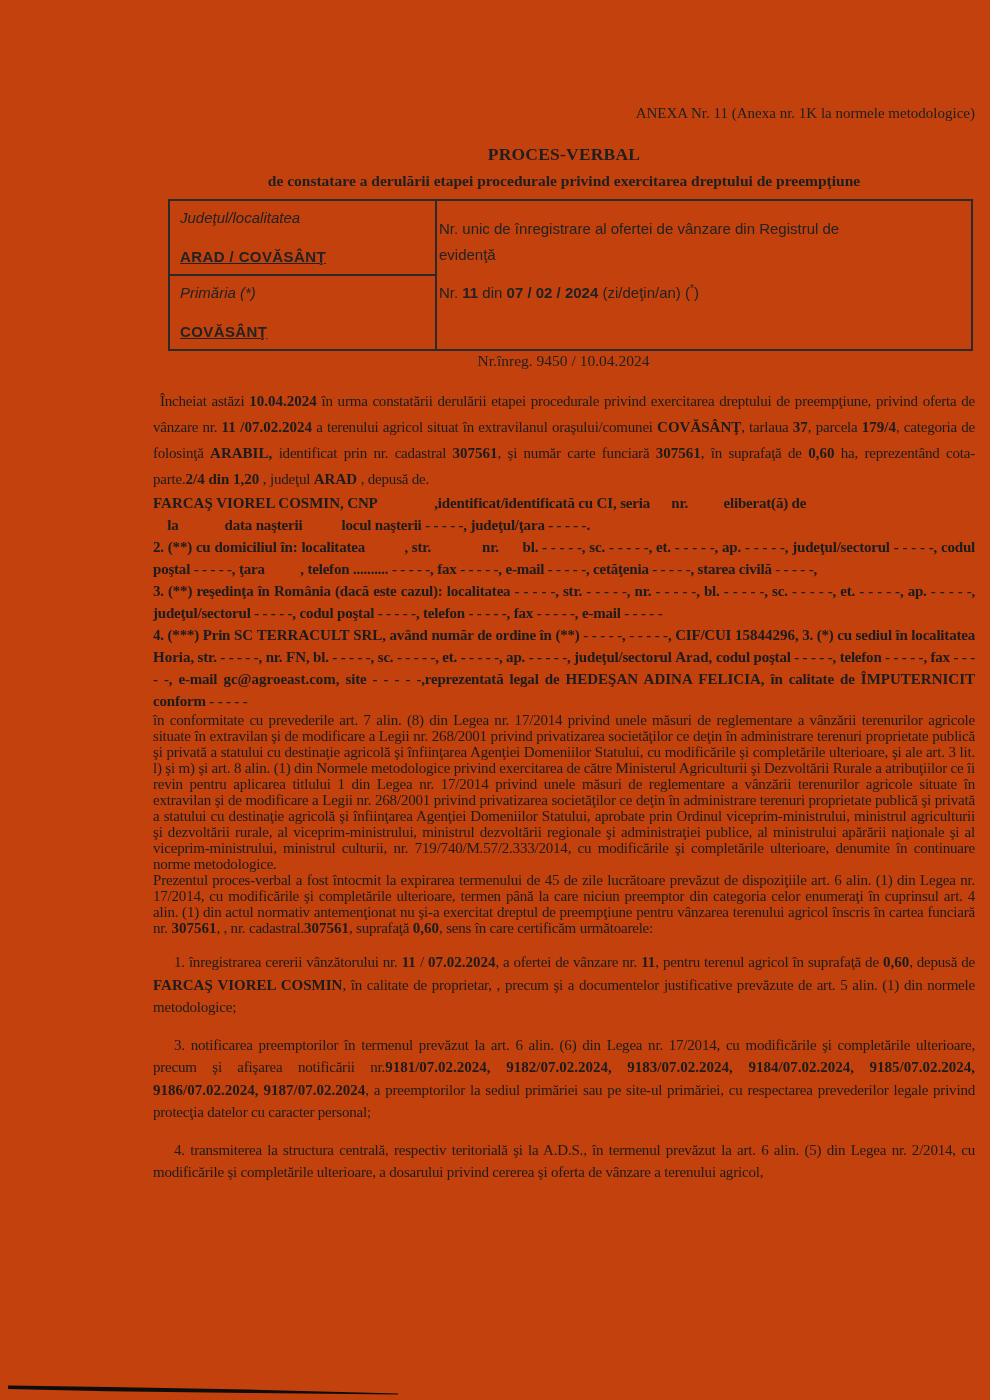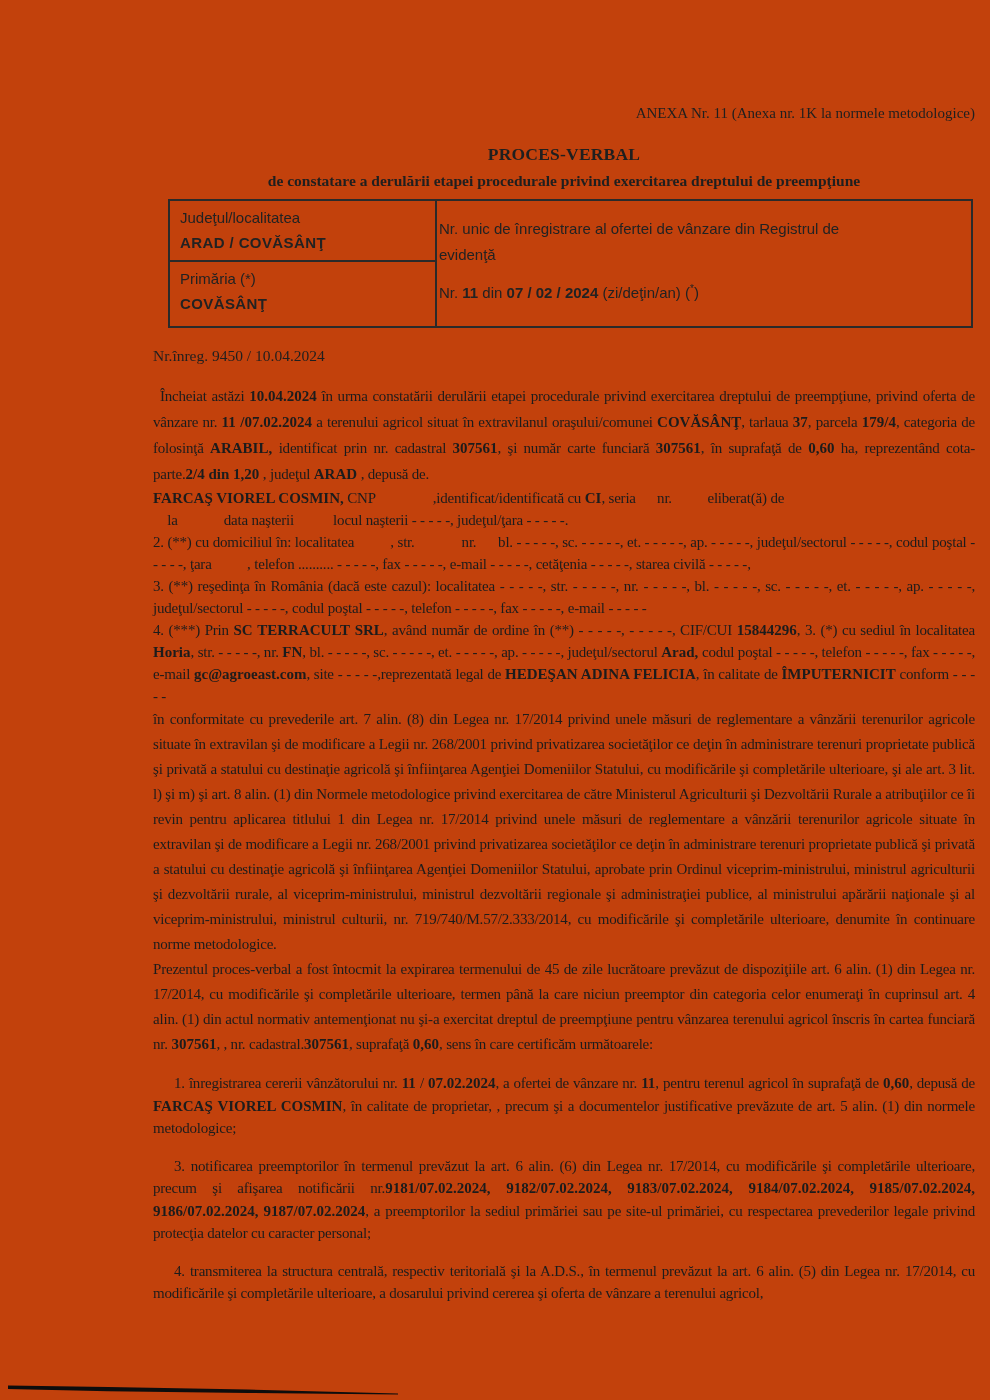--- a/index.html
+++ b/index.html
@@ -10,31 +10,31 @@
   .content{position:absolute;left:153px;top:0;width:822px;}
   .anexa{padding-top:104px;text-align:right;font-size:15px;line-height:18px;}
   .doc-title{margin-top:22px;text-align:center;font-weight:bold;font-size:17.5px;letter-spacing:.2px;}
   .doc-subtitle{margin-top:7px;text-align:center;font-weight:bold;font-size:15.5px;}
   .info-table{margin:9px 0 0 15px;border-collapse:collapse;width:805px;
     font-family:"Liberation Sans","DejaVu Sans",sans-serif;color:#222;}
   .info-table td{border:2px solid #2a2a2a;vertical-align:top;}
   .cell-left{width:245px;padding:7px 10px;font-size:15px;line-height:20px;}
   .cell-left.r1{height:40px;}
   .cell-left.r2{height:50px;}
-  .cell-label{font-weight:normal;}
-  .cell-value{font-weight:bold;margin-top:5px;letter-spacing:.4px;}
+  .cell-label{font-weight:normal;font-style:italic;}
+  .cell-value{font-weight:bold;margin-top:19px;letter-spacing:.4px;text-decoration:underline;}
   .cell-right{padding:15px 14px 0 2px;font-size:15px;line-height:26px;}
   .reg-number{margin-top:12px;}
   sup{font-size:10px;vertical-align:super;line-height:0;}
-  .reg-note{margin-top:19px;text-align:left;font-size:15.5px;padding-right:1px;}
+  .reg-note{margin-top:1px;text-align:center;font-size:15.5px;padding-right:1px;}
   p{margin:0;text-align:justify;font-size:15px;letter-spacing:-0.2px;color:#1c1c1c;}
   p b{letter-spacing:0;}
   .p-open{margin-top:18px;line-height:26px;text-indent:7px;}
-  .p-form{line-height:22px;}
-  .p-legal{line-height:25px;}
+  .p-form{line-height:22px;font-weight:bold;}
+  .p-legal{line-height:16px;}
   .p-item{line-height:22.5px;text-indent:21px;margin-top:15px;}
   .streak{position:absolute;left:8px;top:1383px;}
 </style>
 </head>
 <body>
 
 <div class="page">
   <div class="content">
 
     <div class="anexa">ANEXA Nr. 11 (Anexa nr. 1K la normele metodologice)</div>
@@ -66,20 +66,20 @@
 
     <p class="p-open"><span>Încheiat astăzi </span><b>10.04.2024</b><span> în urma constatării derulării etapei procedurale privind exercitarea dreptului de preempţiune, privind oferta de vânzare nr. </span><b>11 /07.02.2024</b><span> a terenului agricol situat în extravilanul oraşului/comunei </span><b>COVĂSÂNŢ</b><span>, tarlaua </span><b>37</b><span>, parcela </span><b>179/4</b><span>, categoria de folosinţă </span><b>ARABIL,</b><span> identificat prin nr. cadastral </span><b>307561</b><span>, şi număr carte funciară </span><b>307561</b><span>, în suprafaţă de </span><b>0,60</b><span> ha, reprezentând cota-parte.</span><b>2/4 din 1,20</b><span> , judeţul </span><b>ARAD</b><span> , depusă de.</span></p>
     <p class="p-form"><b>FARCAŞ VIOREL COSMIN,</b><span> CNP&nbsp;&nbsp;&nbsp;&nbsp;&nbsp;&nbsp;&nbsp;&nbsp;&nbsp;&nbsp;&nbsp;&nbsp;&nbsp;&nbsp;&nbsp;&nbsp;,identificat/identificată cu </span><b>CI</b><span>, seria&nbsp;&nbsp;&nbsp;&nbsp;&nbsp;&nbsp;nr.&nbsp;&nbsp;&nbsp;&nbsp;&nbsp;&nbsp;&nbsp;&nbsp;&nbsp;&nbsp;eliberat(ă) de</span><br><span>&nbsp;&nbsp;&nbsp;&nbsp;la&nbsp;&nbsp;&nbsp;&nbsp;&nbsp;&nbsp;&nbsp;&nbsp;&nbsp;&nbsp;&nbsp;&nbsp;&nbsp;data naşterii&nbsp;&nbsp;&nbsp;&nbsp;&nbsp;&nbsp;&nbsp;&nbsp;&nbsp;&nbsp;&nbsp;locul naşterii - - - - -, judeţul/ţara - - - - -.</span></p>
     <p class="p-form"><span>2. (**) cu domiciliul în: localitatea&nbsp;&nbsp;&nbsp;&nbsp;&nbsp;&nbsp;&nbsp;&nbsp;&nbsp;&nbsp;, str.&nbsp;&nbsp;&nbsp;&nbsp;&nbsp;&nbsp;&nbsp;&nbsp;&nbsp;&nbsp;&nbsp;&nbsp;&nbsp;nr.&nbsp;&nbsp;&nbsp;&nbsp;&nbsp;&nbsp;bl. - - - - -, sc. - - - - -, et. - - - - -, ap. - - - - -, judeţul/sectorul - - - - -, codul poştal - - - - -, ţara&nbsp;&nbsp;&nbsp;&nbsp;&nbsp;&nbsp;&nbsp;&nbsp;&nbsp;&nbsp;, telefon .......... - - - - -, fax - - - - -, e-mail - - - - -, cetăţenia - - - - -, starea civilă - - - - -,</span></p>
     <p class="p-form"><span>3. (**) reşedinţa în România (dacă este cazul): localitatea - - - - -, str. - - - - -, nr. - - - - -, bl. - - - - -, sc. - - - - -, et. - - - - -, ap. - - - - -, judeţul/sectorul - - - - -, codul poştal - - - - -, telefon - - - - -, fax - - - - -, e-mail - - - - -</span></p>
     <p class="p-form"><span>4. (***) Prin </span><b>SC TERRACULT SRL</b><span>, având număr de ordine în (**) - - - - -, - - - - -, CIF/CUI </span><b>15844296</b><span>, 3. (*) cu sediul în localitatea </span><b>Horia</b><span>, str. - - - - -, nr. </span><b>FN</b><span>, bl. - - - - -, sc. - - - - -, et. - - - - -, ap. - - - - -, judeţul/sectorul </span><b>Arad,</b><span> codul poştal - - - - -, telefon - - - - -, fax - - - - -, e-mail </span><b>gc@agroeast.com</b><span>, site - - - - -,reprezentată legal de </span><b>HEDEŞAN ADINA FELICIA</b><span>, în calitate de </span><b>ÎMPUTERNICIT</b><span> conform - - - - -</span></p>
     <p class="p-legal"><span>în conformitate cu prevederile art. 7 alin. (8) din Legea nr. 17/2014 privind unele măsuri de reglementare a vânzării terenurilor agricole situate în extravilan şi de modificare a Legii nr. 268/2001 privind privatizarea societăţilor ce deţin în administrare terenuri proprietate publică şi privată a statului cu destinaţie agricolă şi înfiinţarea Agenţiei Domeniilor Statului, cu modificările şi completările ulterioare, şi ale art. 3 lit. l) şi m) şi art. 8 alin. (1) din Normele metodologice privind exercitarea de către Ministerul Agriculturii şi Dezvoltării Rurale a atribuţiilor ce îi revin pentru aplicarea titlului 1 din Legea nr. 17/2014 privind unele măsuri de reglementare a vânzării terenurilor agricole situate în extravilan şi de modificare a Legii nr. 268/2001 privind privatizarea societăţilor ce deţin în administrare terenuri proprietate publică şi privată a statului cu destinaţie agricolă şi înfiinţarea Agenţiei Domeniilor Statului, aprobate prin Ordinul viceprim-ministrului, ministrul agriculturii şi dezvoltării rurale, al viceprim-ministrului, ministrul dezvoltării regionale şi administraţiei publice, al ministrului apărării naţionale şi al viceprim-ministrului, ministrul culturii, nr. 719/740/M.57/2.333/2014, cu modificările şi completările ulterioare, denumite în continuare norme metodologice.</span></p>
     <p class="p-legal"><span>Prezentul proces-verbal a fost întocmit la expirarea termenului de 45 de zile lucrătoare prevăzut de dispoziţiile art. 6 alin. (1) din Legea nr. 17/2014, cu modificările şi completările ulterioare, termen până la care niciun preemptor din categoria celor enumeraţi în cuprinsul art. 4 alin. (1) din actul normativ antemenţionat nu şi-a exercitat dreptul de preempţiune pentru vânzarea terenului agricol înscris în cartea funciară nr. </span><b>307561</b><span>, , nr. cadastral.</span><b>307561</b><span>, suprafaţă </span><b>0,60</b><span>, sens în care certificăm următoarele:</span></p>
     <p class="p-item"><span>1. înregistrarea cererii vânzătorului nr. </span><b>11</b><span> / </span><b>07.02.2024</b><span>, a ofertei de vânzare nr. </span><b>11</b><span>, pentru terenul agricol în suprafaţă de </span><b>0,60</b><span>, depusă de </span><b>FARCAŞ VIOREL COSMIN</b><span>, în calitate de proprietar, , precum şi a documentelor justificative prevăzute de art. 5 alin. (1) din normele metodologice;</span></p>
     <p class="p-item"><span>3. notificarea preemptorilor în termenul prevăzut la art. 6 alin. (6) din Legea nr. 17/2014, cu modificările şi completările ulterioare, precum şi afişarea notificării nr.</span><b>9181/07.02.2024, 9182/07.02.2024, 9183/07.02.2024, 9184/07.02.2024, 9185/07.02.2024, 9186/07.02.2024, 9187/07.02.2024</b><span>, a preemptorilor la sediul primăriei sau pe site-ul primăriei, cu respectarea prevederilor legale privind protecţia datelor cu caracter personal;</span></p>
-    <p class="p-item"><span>4. transmiterea la structura centrală, respectiv teritorială şi la A.D.S., în termenul prevăzut la art. 6 alin. (5) din Legea nr. 17/2014, cu modificările şi completările ulterioare, a dosarului privind cererea şi oferta de vânzare a terenului agricol,</span></p>
+    <p class="p-item"><span>4. transmiterea la structura centrală, respectiv teritorială şi la A.D.S., în termenul prevăzut la art. 6 alin. (5) din Legea nr. 2/2014, cu modificările şi completările ulterioare, a dosarului privind cererea şi oferta de vânzare a terenului agricol,</span></p>
 
   </div>
 
   <svg class="streak" width="392" height="14" viewBox="0 0 392 14" aria-hidden="true">
     <polygon points="0,2.5 100,4 240,6.5 390,10.4 390,11.6 240,9.9 100,8.3 0,6" fill="#0d0d0d"></polygon>
   </svg>
 </div>
 
 </body></html>

